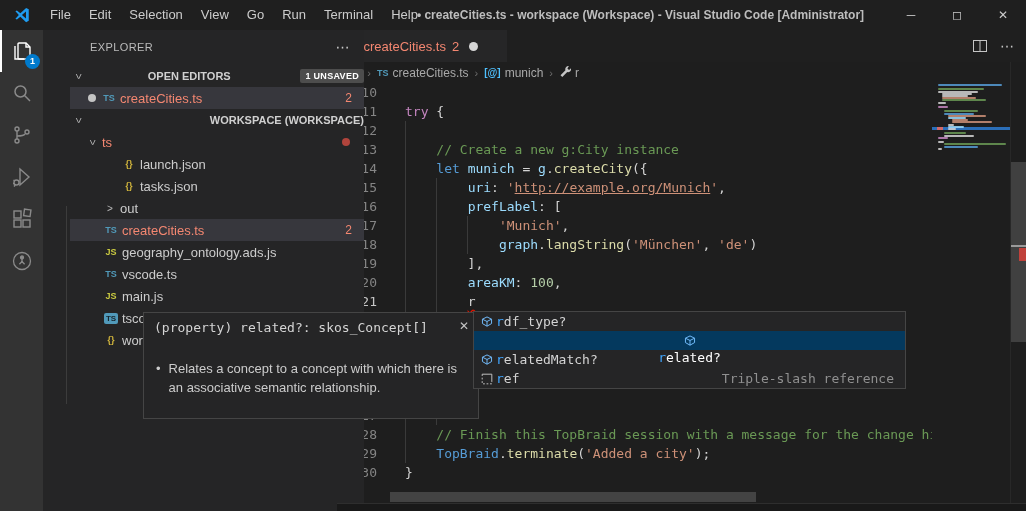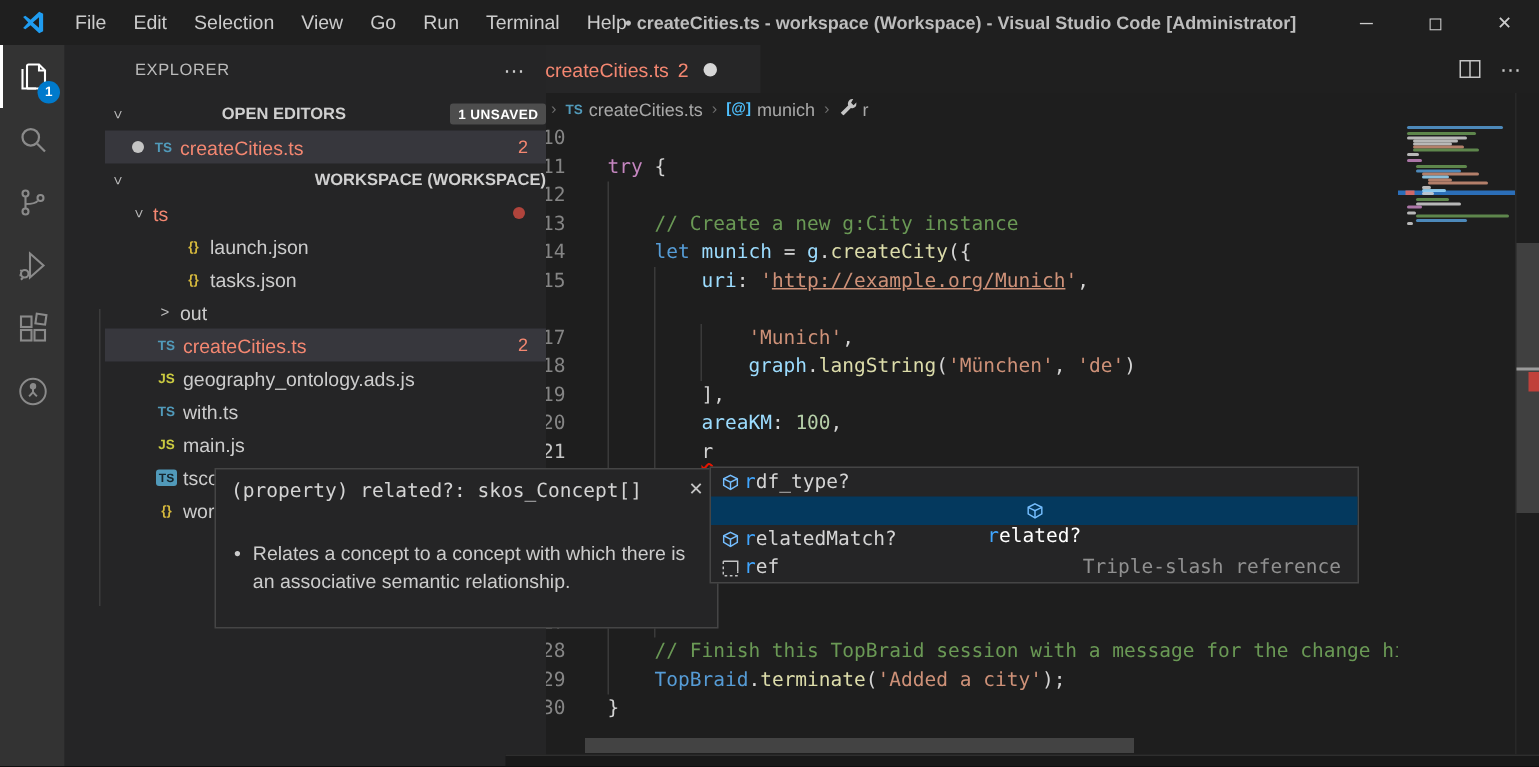--- a/index.html
+++ b/index.html
@@ -210,21 +210,21 @@
           <span class="ficon chip-ts">TS</span>
           <span class="flabel">createCities.ts</span>
           <span class="rcount">2</span>
         </div>
         <div class="row" style="padding-left: 32px;">
           <span class="ficon chip-js">JS</span>
           <span class="flabel">geography_ontology.ads.js</span>
         </div>
         <div class="row" style="padding-left: 32px;">
           <span class="ficon chip-ts">TS</span>
-          <span class="flabel">with.ts</span>
+          <span class="flabel">vscode.ts</span>
         </div>
         <div class="row" style="padding-left: 32px;">
           <span class="ficon chip-js">JS</span>
           <span class="flabel">main.js</span>
         </div>
         <div class="row" style="padding-left: 32px;">
           <span class="ficon"><span class="chip-tsconfig">TS</span></span>
           <span class="flabel">tsconfig.j</span>
         </div>
         <div class="row" style="padding-left: 32px;">
@@ -294,20 +294,24 @@
         <span class="ln">13</span>
         <span class="ct"><span style="color: rgb(106, 153, 85);">    // Create a new g:City instance</span></span>
       </div>
       <div class="line" style="top: 76px;">
         <span class="ln">14</span>
         <span class="ct"><span style="color: rgb(212, 212, 212);">    </span><span style="color: rgb(86, 156, 214);">let</span><span style="color: rgb(212, 212, 212);"> </span><span style="color: rgb(156, 220, 254);">munich</span><span style="color: rgb(212, 212, 212);"> = </span><span style="color: rgb(156, 220, 254);">g</span><span style="color: rgb(212, 212, 212);">.</span><span style="color: rgb(220, 220, 170);">createCity</span><span style="color: rgb(212, 212, 212);">({</span></span>
       </div>
       <div class="line" style="top: 95px;">
         <span class="ln">15</span>
         <span class="ct"><span style="color: rgb(212, 212, 212);">        </span><span style="color: rgb(156, 220, 254);">uri</span><span style="color: rgb(212, 212, 212);">: </span><span style="color: rgb(206, 145, 120);">'</span><span class="u" style="color: rgb(206, 145, 120);">http://example.org/Munich</span><span style="color: rgb(206, 145, 120);">'</span><span style="color: rgb(212, 212, 212);">,</span></span>
+      </div>
+      <div class="line" style="top: 114px;">
+        <span class="ln">16</span>
+        <span class="ct"><span style="color: rgb(212, 212, 212);">        </span><span style="color: rgb(156, 220, 254);">prefLabel</span><span style="color: rgb(212, 212, 212);">: [</span></span>
       </div>
       <div class="line" style="top: 133px;">
         <span class="ln">17</span>
         <span class="ct"><span style="color: rgb(212, 212, 212);">            </span><span style="color: rgb(206, 145, 120);">'Munich'</span><span style="color: rgb(212, 212, 212);">,</span></span>
       </div>
       <div class="line" style="top: 152px;">
         <span class="ln">18</span>
         <span class="ct"><span style="color: rgb(212, 212, 212);">            </span><span style="color: rgb(156, 220, 254);">graph</span><span style="color: rgb(212, 212, 212);">.</span><span style="color: rgb(220, 220, 170);">langString</span><span style="color: rgb(212, 212, 212);">(</span><span style="color: rgb(206, 145, 120);">'München'</span><span style="color: rgb(212, 212, 212);">, </span><span style="color: rgb(206, 145, 120);">'de'</span><span style="color: rgb(212, 212, 212);">)</span></span>
       </div>
       <div class="line" style="top: 171px;">

